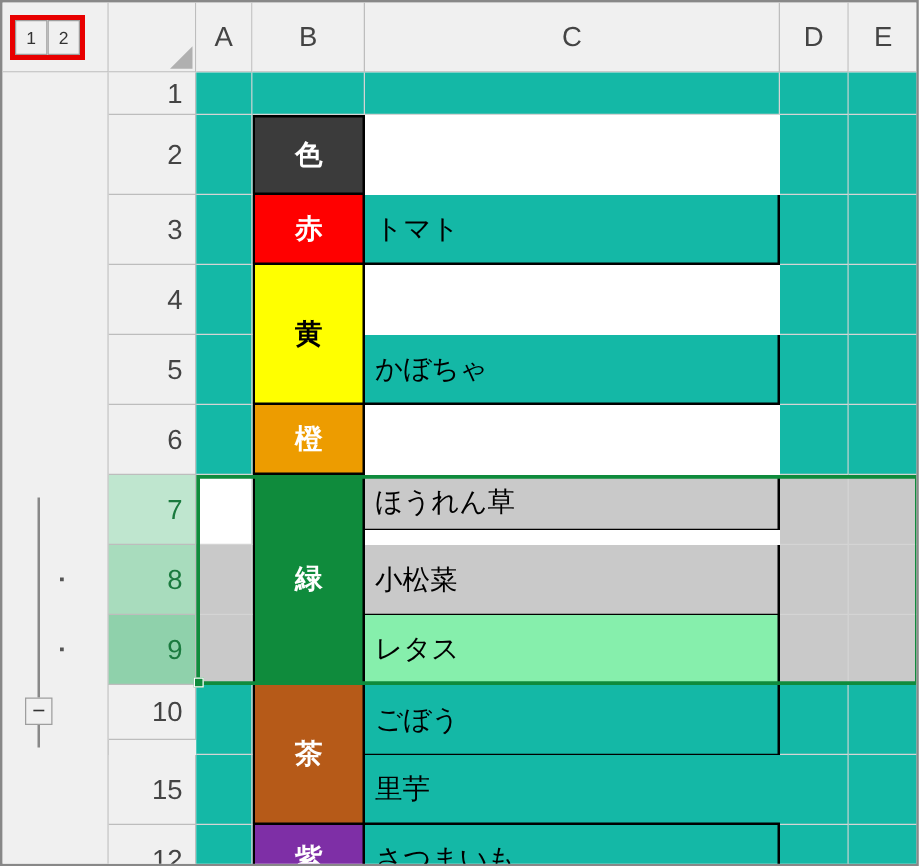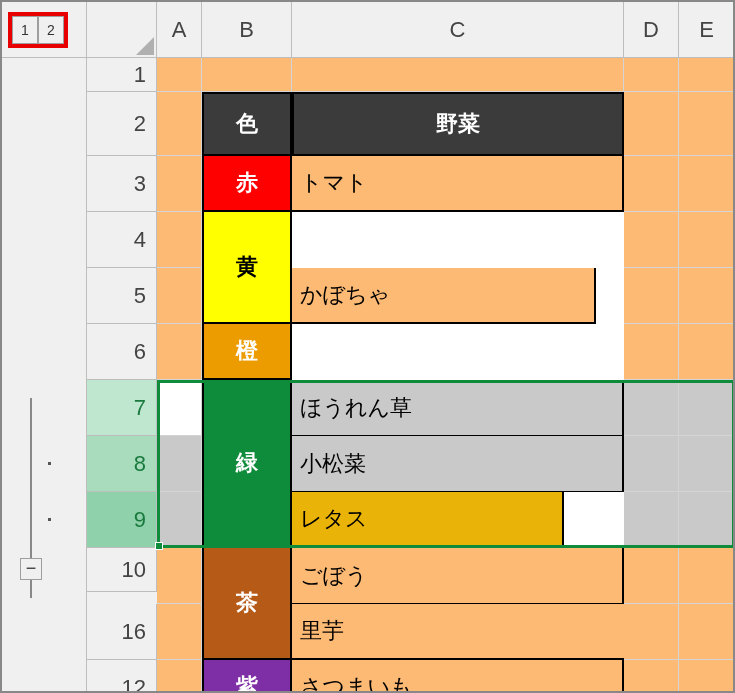--- a/index.html
+++ b/index.html
@@ -131,21 +131,21 @@
     background: #fff;
   }
   .cell {
     position: absolute;
     border-right: 1px solid #d4d4d4;
     border-bottom: 1px solid #d4d4d4;
     font-size: 22px;
     display: flex;
     align-items: center;
     padding: 0 8px;
-    background: #fdba74;
+    background: #14b8a6;
   }
   .hdr-cell {
     background: #3b3b3b;
     color: #fff;
     font-weight: bold;
     justify-content: center;
     border: 2px solid #000;
   }
   .color-cell {
     color: #fff;
@@ -207,62 +207,61 @@
       <div class="rowhdr " style="top: 56px; height: 34px;">1</div>
       <div class="rowhdr " style="top: 90px; height: 64px;">2</div>
       <div class="rowhdr " style="top: 154px; height: 56px;">3</div>
       <div class="rowhdr " style="top: 210px; height: 56px;">4</div>
       <div class="rowhdr " style="top: 266px; height: 56px;">5</div>
       <div class="rowhdr " style="top: 322px; height: 56px;">6</div>
       <div class="rowhdr sel" style="top: 378px; height: 56px;">7</div>
       <div class="rowhdr sel2" style="top: 434px; height: 56px;">8</div>
       <div class="rowhdr sel3" style="top: 490px; height: 56px;">9</div>
       <div class="rowhdr " style="top: 546px; height: 44px;">10</div>
-      <div class="rowhdr " style="top: 602px; height: 56px;">16</div>
+      <div class="rowhdr " style="top: 602px; height: 56px;">15</div>
       <div class="rowhdr " style="top: 658px; height: 56px;">12</div>
     </div>
 
   <div class="grid" id="grid">
       <div class="cell " style="left: 0px; top: 0px; width: 45px; height: 34px;"></div>
       <div class="cell " style="left: 45px; top: 0px; width: 90px; height: 34px;"></div>
       <div class="cell " style="left: 135px; top: 0px; width: 332px; height: 34px;"></div>
       <div class="cell " style="left: 467px; top: 0px; width: 55px; height: 34px;"></div>
       <div class="cell " style="left: 522px; top: 0px; width: 56px; height: 34px;"></div>
       <div class="cell hdr-cell" style="left: 45px; top: 34px; width: 90px; height: 64px;">色</div>
-      <div class="cell hdr-cell" style="left: 135px; top: 34px; width: 332px; height: 64px;">野菜</div>
       <div class="cell " style="left: 0px; top: 34px; width: 45px; height: 64px;"></div>
       <div class="cell " style="left: 467px; top: 34px; width: 55px; height: 64px;"></div>
       <div class="cell " style="left: 522px; top: 34px; width: 56px; height: 64px;"></div>
       <div class="cell color-cell" style="left: 45px; top: 98px; width: 90px; height: 56px;;background:#ff0000;color:#ffffff;">赤</div>
       <div class="cell val-cell thick-bottom" style="left: 135px; top: 98px; width: 332px; height: 56px;">トマト</div>
       <div class="cell " style="left: 0px; top: 98px; width: 45px; height: 56px;"></div>
       <div class="cell " style="left: 467px; top: 98px; width: 55px; height: 56px;"></div>
       <div class="cell " style="left: 522px; top: 98px; width: 56px; height: 56px;"></div>
       <div class="cell color-cell" style="left: 45px; top: 154px; width: 90px; height: 112px;;background:#ffff00;color:#000000;">黄</div>
       <div class="cell " style="left: 0px; top: 154px; width: 45px; height: 56px;"></div>
       <div class="cell " style="left: 467px; top: 154px; width: 55px; height: 56px;"></div>
       <div class="cell " style="left: 522px; top: 154px; width: 56px; height: 56px;"></div>
-      <div class="cell val-cell thick-bottom" style="left: 135px; top: 210px; width: 304px; height: 56px;">かぼちゃ</div>
+      <div class="cell val-cell thick-bottom" style="left: 135px; top: 210px; width: 332px; height: 56px;">かぼちゃ</div>
       <div class="cell " style="left: 0px; top: 210px; width: 45px; height: 56px;"></div>
       <div class="cell " style="left: 467px; top: 210px; width: 55px; height: 56px;"></div>
       <div class="cell " style="left: 522px; top: 210px; width: 56px; height: 56px;"></div>
       <div class="cell color-cell" style="left: 45px; top: 266px; width: 90px; height: 56px;;background:#ed9c00;color:#ffffff;">橙</div>
       <div class="cell " style="left: 0px; top: 266px; width: 45px; height: 56px;"></div>
       <div class="cell " style="left: 467px; top: 266px; width: 55px; height: 56px;"></div>
       <div class="cell " style="left: 522px; top: 266px; width: 56px; height: 56px;"></div>
       <div class="cell color-cell" style="left: 45px; top: 322px; width: 90px; height: 168px;;background:#0f8b3c;color:#ffffff;">緑</div>
-      <div class="cell val-cell" style="left: 135px; top: 322px; width: 332px; height: 56px;;background:#c9c9c9;">ほうれん草</div>
+      <div class="cell val-cell" style="left: 135px; top: 322px; width: 332px; height: 44px;;background:#c9c9c9;">ほうれん草</div>
       <div class="cell " style="left: 0px; top: 322px; width: 45px; height: 56px;;background:#fff;"></div>
       <div class="cell " style="left: 467px; top: 322px; width: 55px; height: 56px;;background:#c9c9c9;"></div>
       <div class="cell " style="left: 522px; top: 322px; width: 56px; height: 56px;;background:#c9c9c9;"></div>
       <div class="cell val-cell" style="left: 135px; top: 378px; width: 332px; height: 56px;;background:#c9c9c9;">小松菜</div>
       <div class="cell " style="left: 0px; top: 378px; width: 45px; height: 56px;;background:#c9c9c9;"></div>
       <div class="cell " style="left: 467px; top: 378px; width: 55px; height: 56px;;background:#c9c9c9;"></div>
       <div class="cell " style="left: 522px; top: 378px; width: 56px; height: 56px;;background:#c9c9c9;"></div>
-      <div class="cell val-cell thick-bottom" style="left: 135px; top: 434px; width: 272px; height: 56px;;background:#eab308;">レタス</div>
+      <div class="cell val-cell thick-bottom" style="left: 135px; top: 434px; width: 332px; height: 56px;;background:#86efac;">レタス</div>
       <div class="cell " style="left: 0px; top: 434px; width: 45px; height: 56px;;background:#c9c9c9;"></div>
       <div class="cell " style="left: 467px; top: 434px; width: 55px; height: 56px;;background:#c9c9c9;"></div>
       <div class="cell " style="left: 522px; top: 434px; width: 56px; height: 56px;;background:#c9c9c9;"></div>
       <div class="cell color-cell" style="left: 45px; top: 490px; width: 90px; height: 112px;;background:#b65a18;color:#ffffff;">茶</div>
       <div class="cell val-cell" style="left: 135px; top: 490px; width: 332px; height: 56px;">ごぼう</div>
       <div class="cell " style="left: 0px; top: 490px; width: 45px; height: 56px;"></div>
       <div class="cell " style="left: 467px; top: 490px; width: 55px; height: 56px;"></div>
       <div class="cell " style="left: 522px; top: 490px; width: 56px; height: 56px;"></div>
       <div class="cell val-cell thick-bottom" style="left: 135px; top: 546px; width: 384px; height: 56px;">里芋</div>
       <div class="cell " style="left: 0px; top: 546px; width: 45px; height: 56px;"></div>

